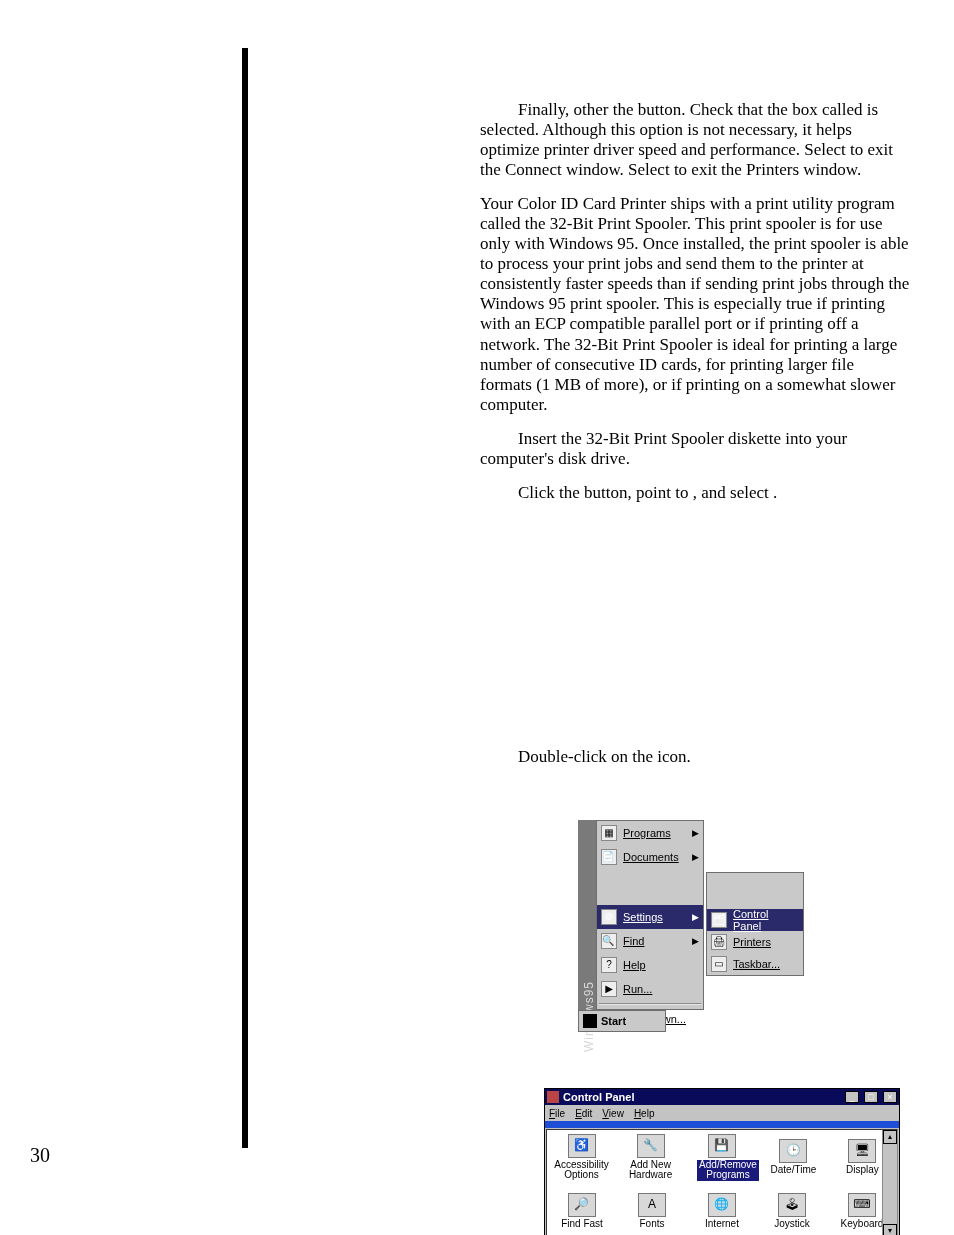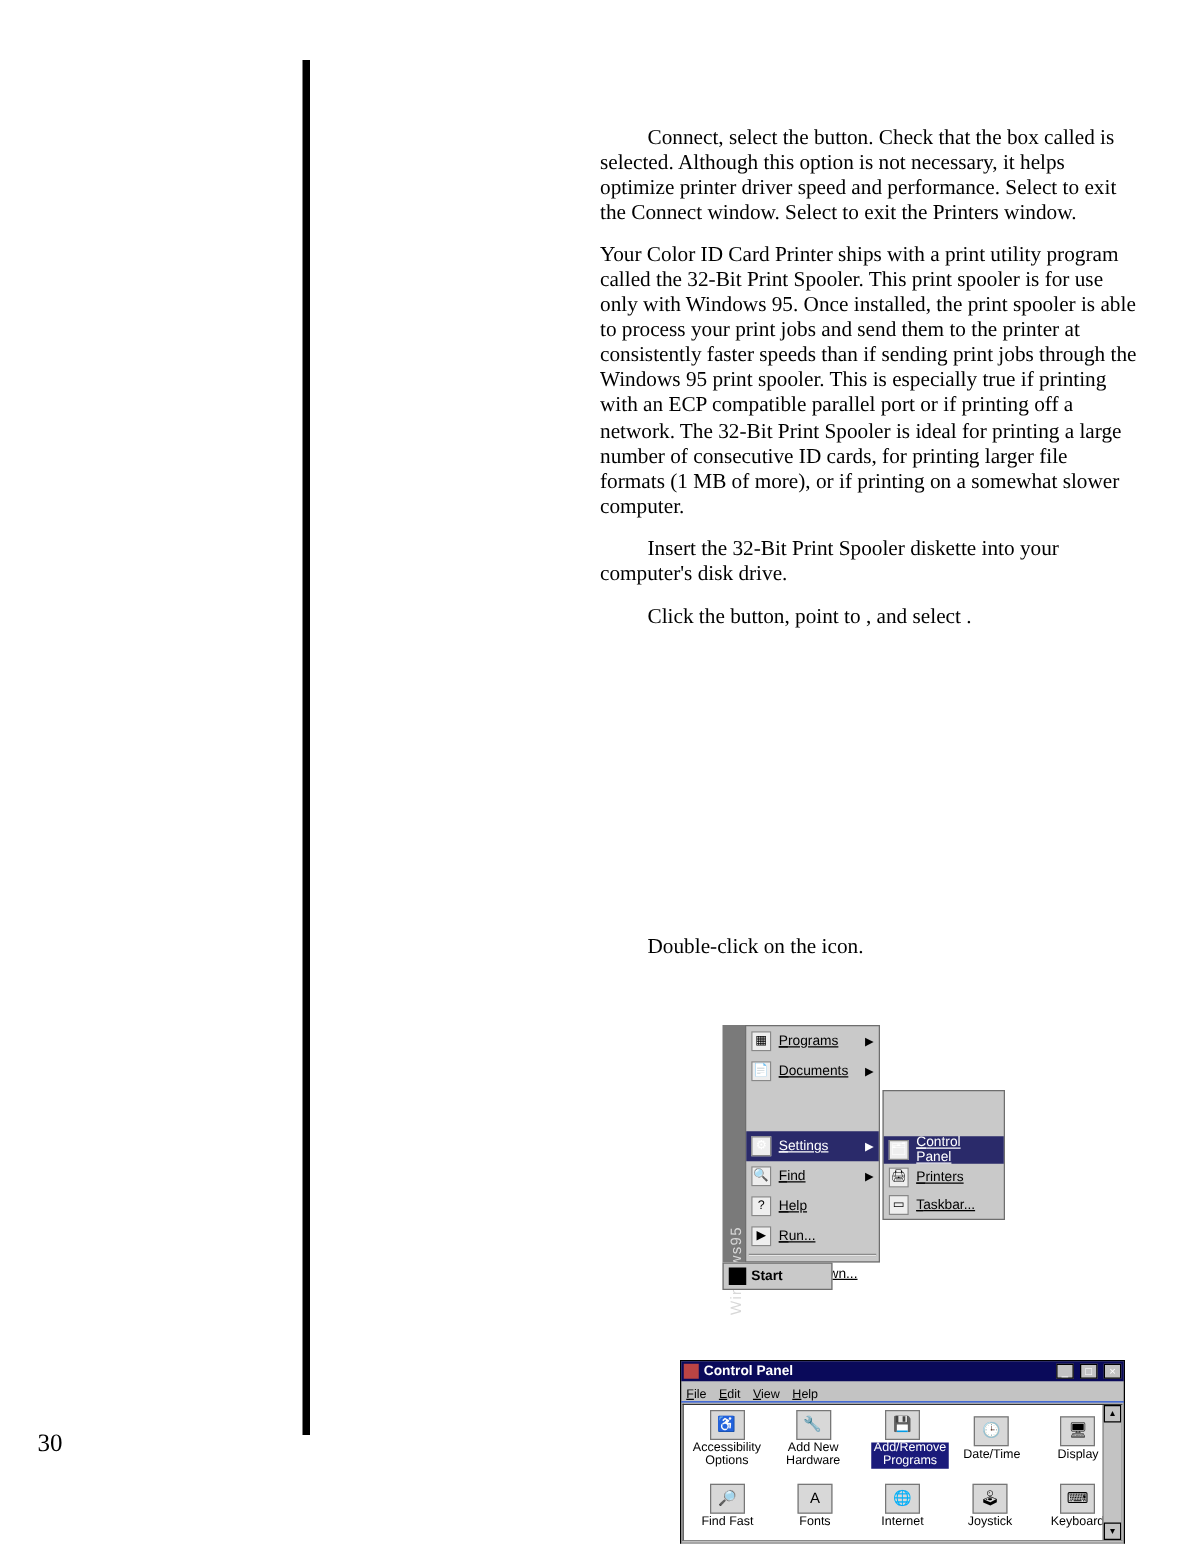--- a/index.html
+++ b/index.html
@@ -150,24 +150,24 @@
     width:14px; height:12px;
     background:#c3c3c3;
     border:1px solid #000;
     box-sizing:border-box;
     margin-left:1px;
     font-size:9px; line-height:10px; text-align:center;
   }
   .cp-menu {
     height:16px;
     display:flex;
-    align-items:flex-end;
+    align-items:center;
     gap:10px;
     padding:0 4px;
-    border-bottom:1px solid #1d4ed8;
+    border-bottom:7px solid #1d4ed8;
   }
   .cp-menu span .u { text-decoration:underline; }
   .cp-area {
     position:relative;
     height:108px;
     background:#fff;
     margin:1px;
     border:1px inset #888;
     overflow:hidden;
   }
@@ -217,21 +217,21 @@
   }
 </style>
 </head>
 <body>
 
 <div class="page">
   <div class="rule"></div>
 
   <div class="content">
     <p class="indent">
-      <span>Connect, select the </span>
+      <span>Finally, other the </span>
       <span> button.  Check that the box called </span>
       <span> is selected.  Although this option is not necessary, it helps optimize printer driver speed and performance.  Select </span>
       <span> to exit the Connect window.  Select </span>
       <span> to exit the Printers window.</span>
     </p>
 
     <p>Your Color ID Card Printer ships with a print utility program called the 32-Bit Print Spooler.  This print spooler is for use only with Windows 95.  Once installed, the print spooler is able to process your print jobs and send them to the printer at consistently faster speeds than if sending print jobs through the Windows 95 print spooler.  This is especially true if printing with an ECP compatible parallel port or if printing off a network.  The 32-Bit Print Spooler is ideal for printing a large number of consecutive ID cards, for printing larger file formats (1 MB of more), or if printing on a somewhat slower computer.</p>
 
 
     <p class="indent">Insert the 32-Bit Print Spooler diskette into your computer's disk drive.</p>

